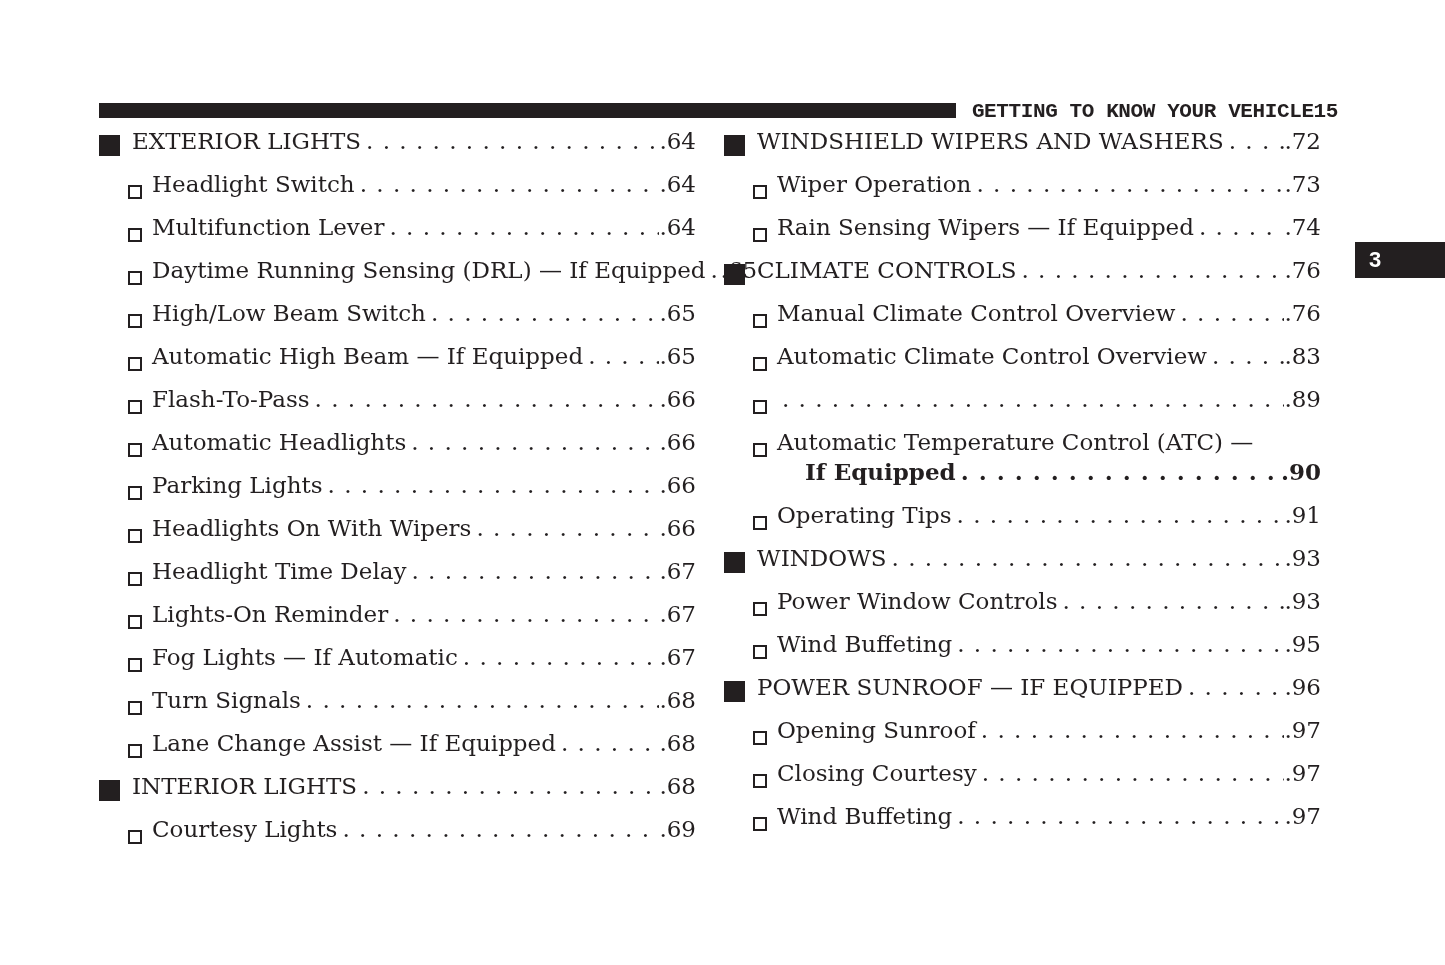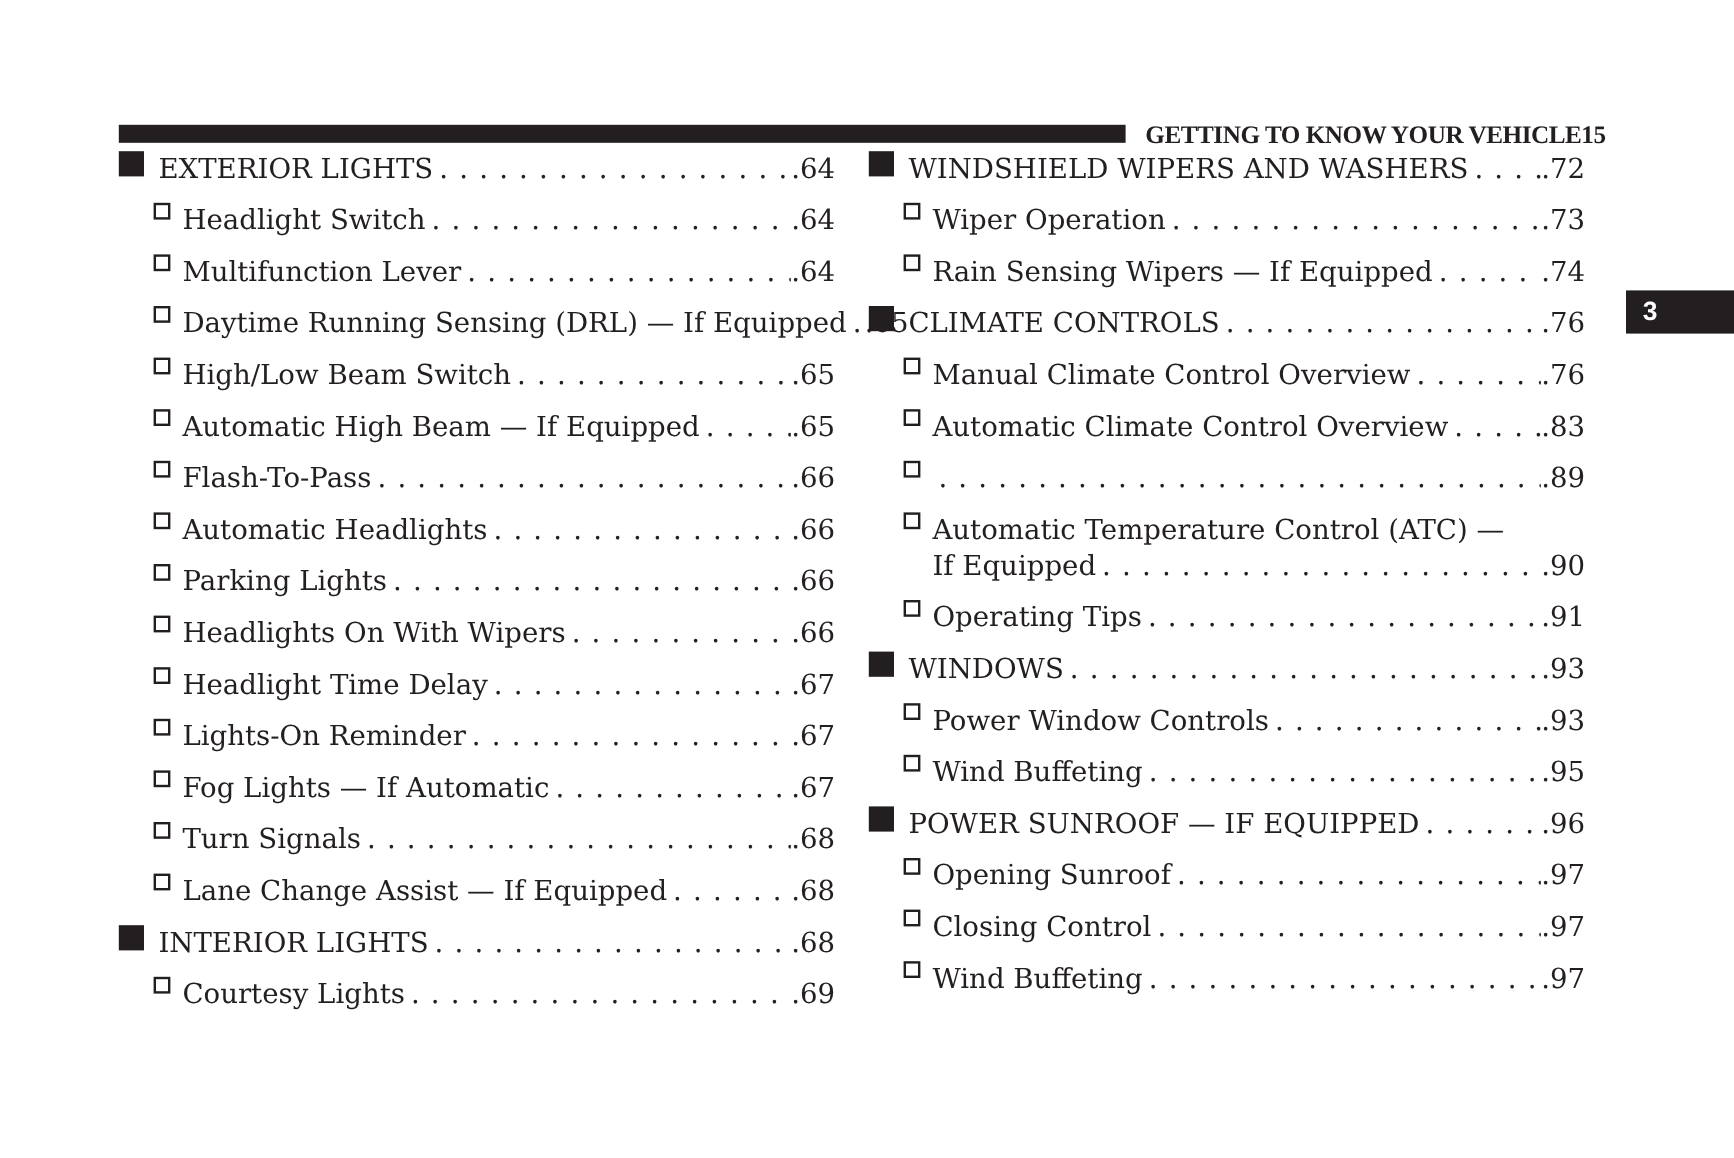--- a/index.html
+++ b/index.html
@@ -27,21 +27,21 @@
   }
   .header-bar {
     flex: 1 1 auto;
     height: 15px;
     background: #231f20;
   }
   .header-text {
     flex: 0 0 auto;
     margin-left: 16px;
     padding-top: 3px;
-    font-family: Liberation Serif, serif;
+    font-family: Liberation Mono, monospace;
     font-weight: bold;
     font-size: 21px;
     letter-spacing: -0.4px;
     white-space: nowrap;
     display: flex;
     align-items: baseline;
   }
   .header-pagenum {
   }
 
@@ -72,24 +72,25 @@
   .toc-col.left  { left: 99px; }
   .toc-col.right { left: 724px; }
 
   .entry {
     margin-bottom: 13px;
     font-size: 23px;
     line-height: 30px;
   }
   .line {
     display: flex;
-    align-items: flex-start;
+    align-items: flex-end;
   }
   .line.cont {
-    margin-left: 53px;
+    margin-left: 81px;
+    font-weight: bold;
   }
 
   .bullet-main {
     flex: none;
     width: 21px;
     height: 21px;
     background: #231f20;
     margin-right: 12px;
   }
   .bullet-sub {
@@ -389,21 +390,21 @@
       <div class="line">
         <span class="bullet-sub"></span>
         <span class="label">Opening Sunroof</span>
         <span class="leader"></span>
         <span class="page">97</span>
       </div>
     </div>
     <div class="entry sub">
       <div class="line">
         <span class="bullet-sub"></span>
-        <span class="label">Closing Control</span>
+        <span class="label">Closing Courtesy</span>
         <span class="leader"></span>
         <span class="page">97</span>
       </div>
     </div>
     <div class="entry sub">
       <div class="line">
         <span class="bullet-sub"></span>
         <span class="label">Wind Buffeting</span>
         <span class="leader"></span>
         <span class="page">97</span>

